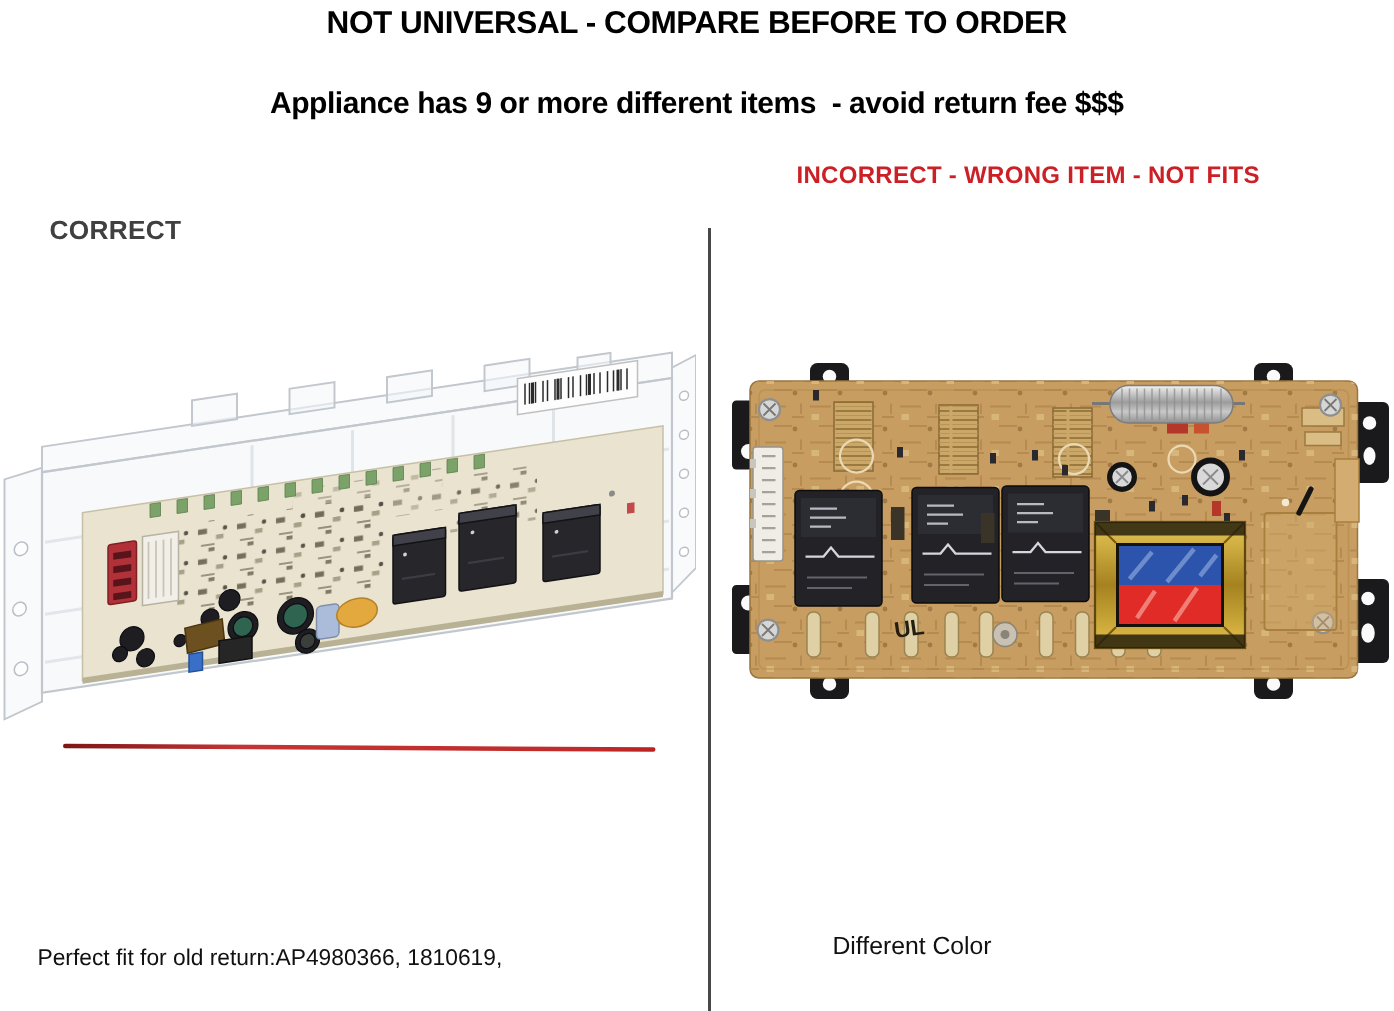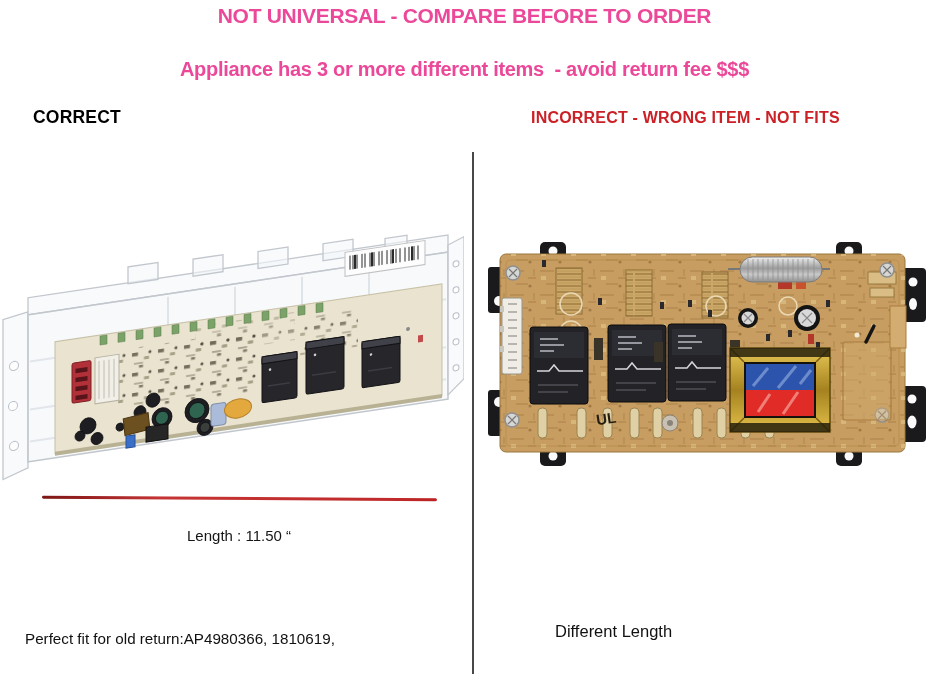--- a/index.html
+++ b/index.html
@@ -1,19 +1,19 @@
 <!DOCTYPE html>
 <html><head>
 <meta charset="utf-8">
 <style>
   html,body{margin:0;padding:0;background:#fff;}
   #canvas{position:relative;width:929px;height:674px;background:#ffffff;overflow:hidden;
           font-family:"Liberation Sans","DejaVu Sans",sans-serif;color:#0c0c0c;}
   .abs{position:absolute;}
-  .hline{left:0;width:929px;text-align:center;font-weight:bold;color:#ec4899;white-space:pre;letter-spacing:-0.3px;}
+  .hline{left:0;width:929px;text-align:center;font-weight:bold;color:#000000;white-space:pre;letter-spacing:-0.3px;}
   .h1{top:4px;font-size:21px;}
   .h2{top:31px;font-size:21px;}
   .h3{top:58px;font-size:20px;}
   .side-label{font-weight:bold;font-size:17.5px;letter-spacing:0.2px;white-space:pre;}
   .label-correct{left:33px;top:107px;}
   .label-incorrect{left:531px;top:109px;font-size:16px;}
   .divider{left:472px;top:152px;width:2px;height:522px;background:#2f2f2f;opacity:0.88;}
   .board-left{left:0;top:230px;width:464px;height:272px;}
   .board-right{left:478px;top:242px;width:450px;height:224px;}
   .red-line{left:42px;top:497px;width:395px;height:2.6px;border-radius:2px;
@@ -22,23 +22,23 @@
   .fit-text{left:25px;top:590px;width:440px;font-size:15.2px;line-height:19.6px;color:#111;white-space:pre;}
   .diff-text{left:555px;top:578px;font-size:16.5px;line-height:21.5px;color:#111;white-space:pre;}
   .clear-face{fill:rgba(243,246,250,0.6);stroke:#c2c7cd;stroke-width:1.3;}
 </style>
 </head>
 <body>
 
 <div id="canvas">
 
   <div class="abs hline h1">NOT UNIVERSAL - COMPARE BEFORE TO ORDER</div>
-  <div class="abs hline h3">Appliance has 3 or more different items  - avoid return fee $$$</div>
-
-  <div class="abs side-label label-correct" style="color: #000000;">CORRECT</div>
+  <div class="abs hline h3">Appliance has 9 or more different items  - avoid return fee $$$</div>
+
+  <div class="abs side-label label-correct" style="color: #404040; margin-top: 36px;">CORRECT</div>
   <div class="abs side-label label-incorrect" style="color: rgb(203, 32, 38);">INCORRECT - WRONG ITEM - NOT FITS</div>
 
   <div class="abs divider"></div>
 
   <svg class="abs board-left" viewBox="0 0 464 272">
     <defs>
       <pattern id="lsc" width="26" height="20" patternUnits="userSpaceOnUse">
         <rect x="2" y="3" width="6" height="3.5" fill="#6f6a58"></rect>
         <rect x="14" y="8" width="5" height="3" fill="#a59e86"></rect>
         <path d="M4 14h9" stroke="#8c8672" stroke-width="1.2"></path>
@@ -144,21 +144,20 @@
 
       <g>
         <rect x="345" y="74" width="80" height="24" fill="#fdfdfd" stroke="#c0c0c0"></rect>
         <path d="M350 78V92 M353 78V92 M357 78V92 M362 78V92 M365 78V92 M370 78V92 M374 78V92 M379 78V92 M382 78V92 M387 78V92 M391 78V92 M396 78V92 M400 78V92 M405 78V92 M409 78V92 M414 78V92 M418 78V92" stroke="#2a2a2a" stroke-width="1"></path>
         <path d="M355 78V92 M372 78V92 M393 78V92 M412 78V92" stroke="#2a2a2a" stroke-width="2"></path>
       </g>
     </g>
   </svg>
 
   <div class="abs red-line"></div>
-  <div class="abs length-note">Length : 11.50 “</div>
 
   <div class="abs fit-text">
     <div>Perfect fit for old return:AP4980366, 1810619,</div>
     
     
   </div>
 
   <svg class="abs board-right" viewBox="0 0 450 224">
     <defs>
       <linearGradient id="gold" x1="0" y1="0" x2="0" y2="1">
@@ -331,18 +330,18 @@
 
     <g>
       <rect x="365" y="100" width="48" height="78" rx="2" fill="#cfa96d" fill-opacity="0.5" stroke="#a97f3e" stroke-width="1.2"></rect>
       <rect x="412" y="64" width="16" height="42" fill="#d2ac70" stroke="#a97f3e"></rect>
       <path d="M388 100L396 84" stroke="#151515" stroke-width="3.5" stroke-linecap="round"></path>
       <circle cx="379" cy="93" r="2.5" fill="#f2ead4"></circle>
     </g>
   </svg>
 
   <div class="abs diff-text">
-    <div>Different Length</div>
+    <div>Different Color</div>
     
     
   </div>
 
 </div>
 
 </body></html>

